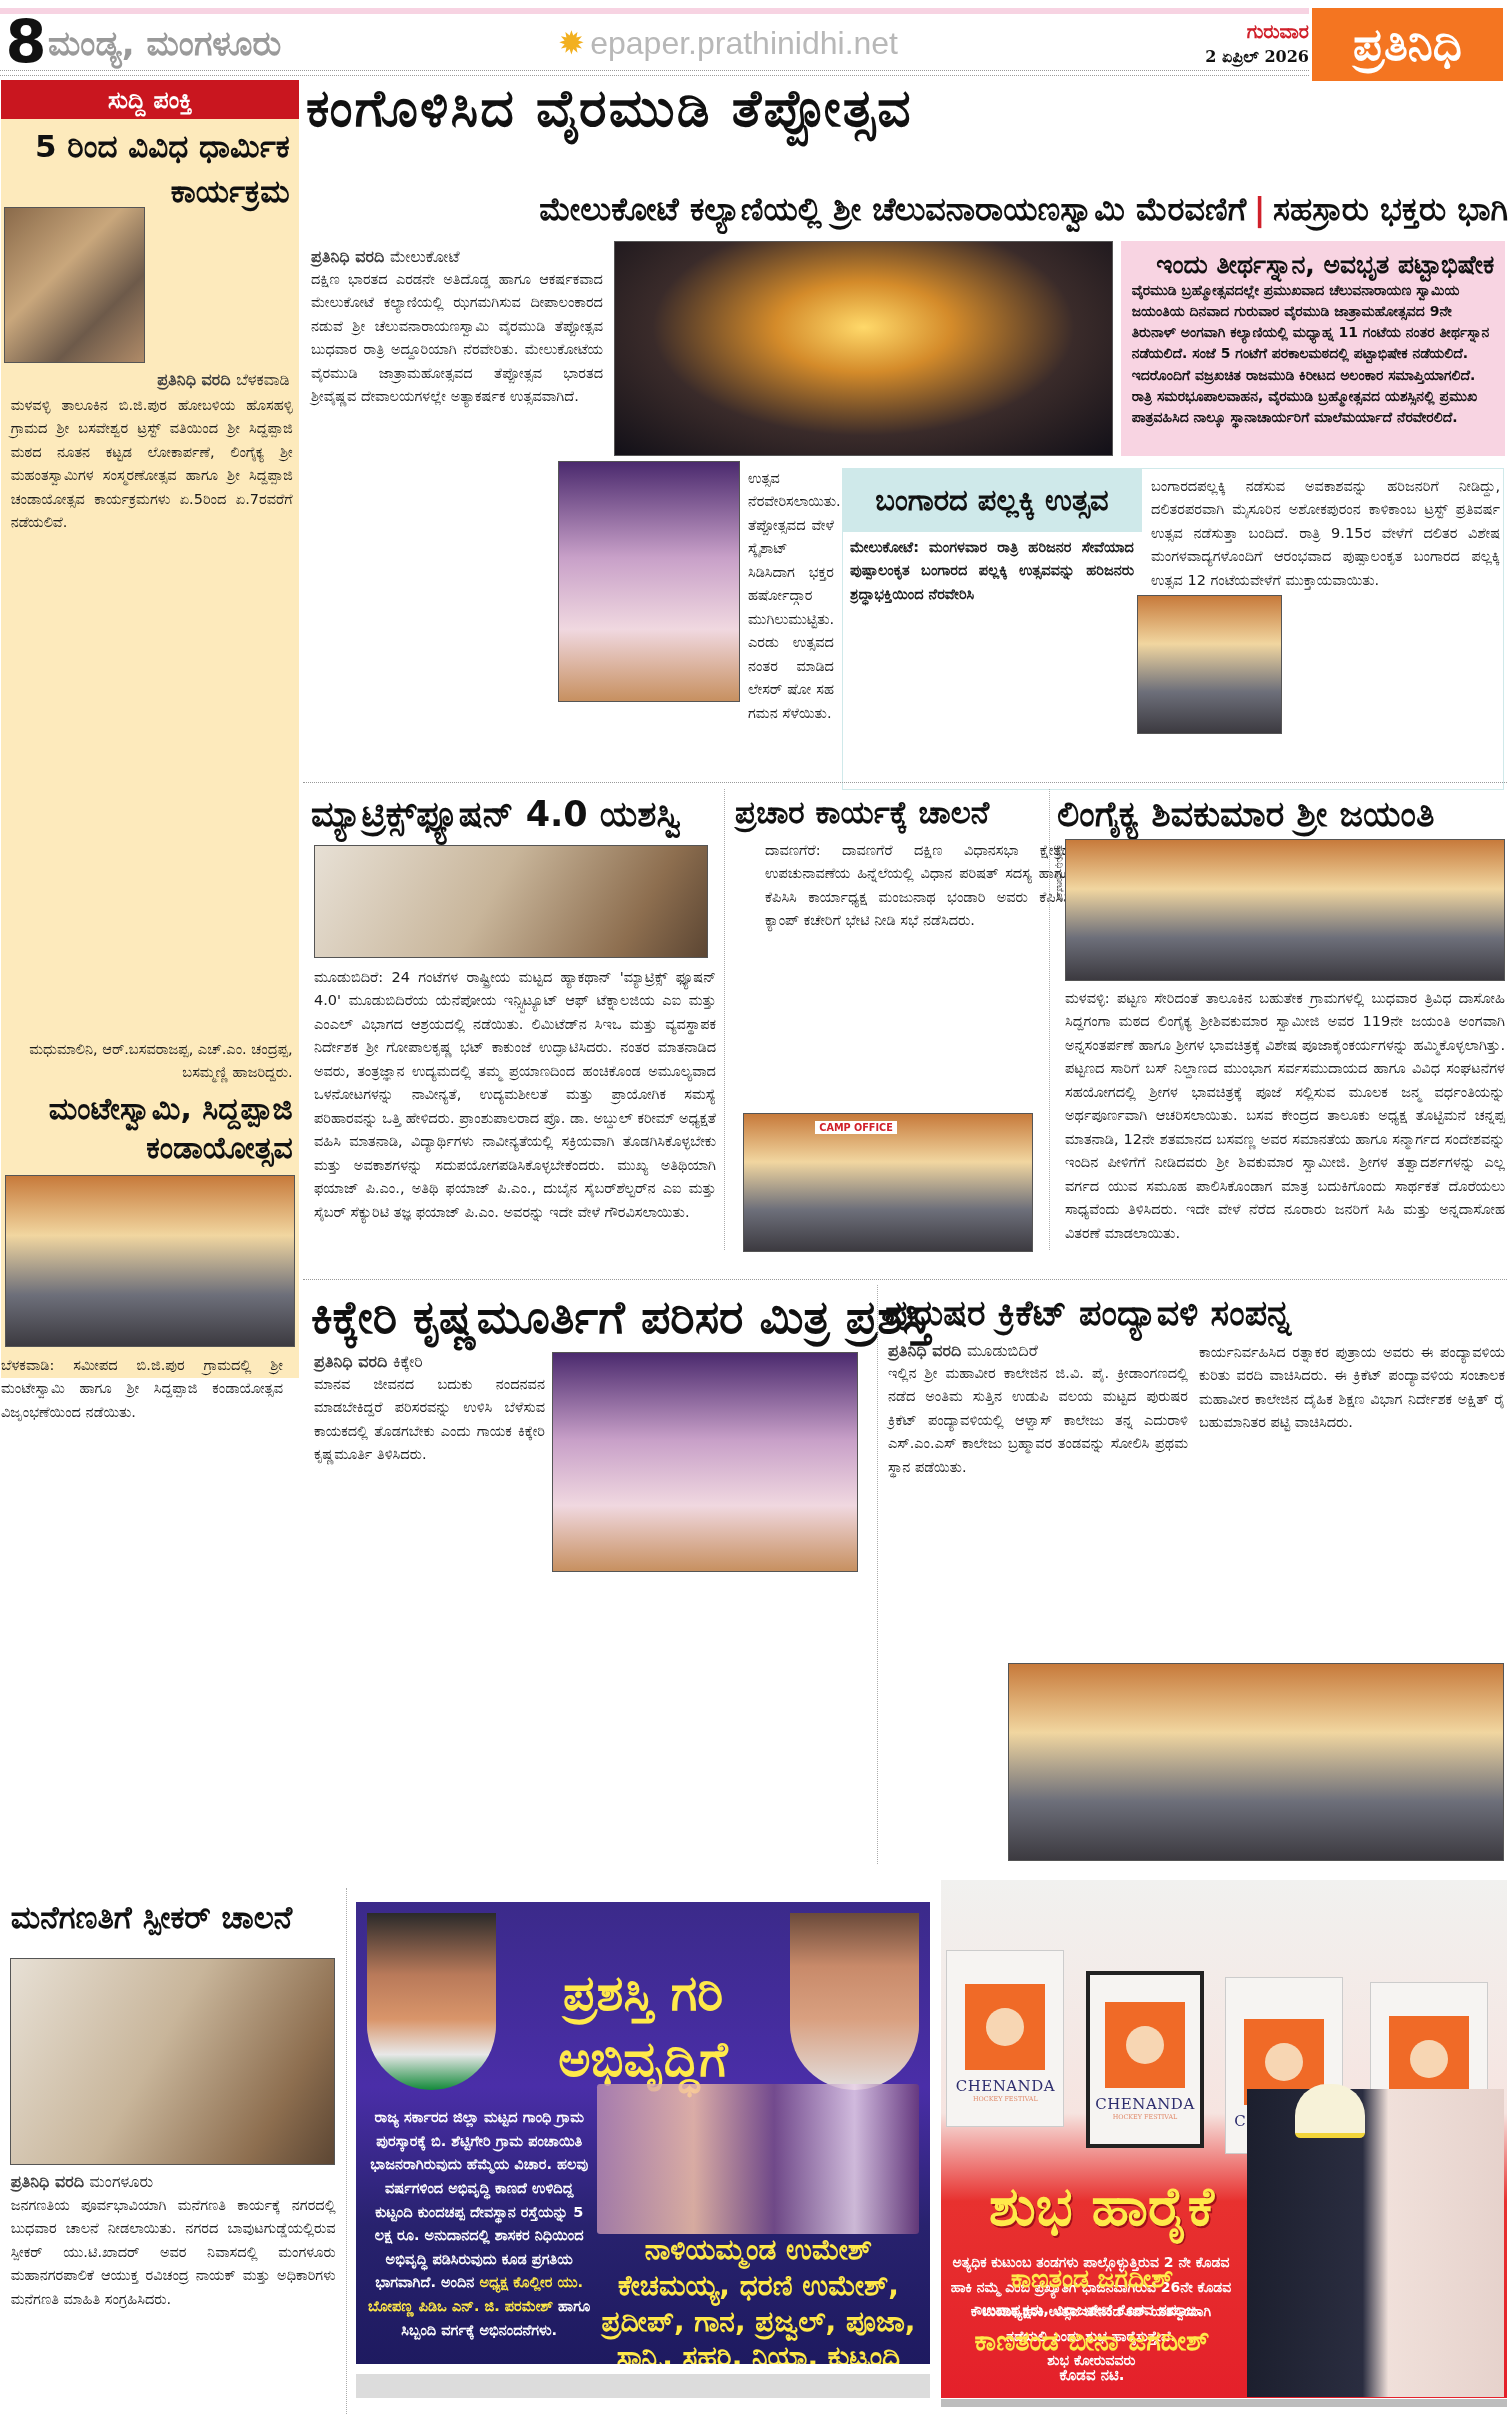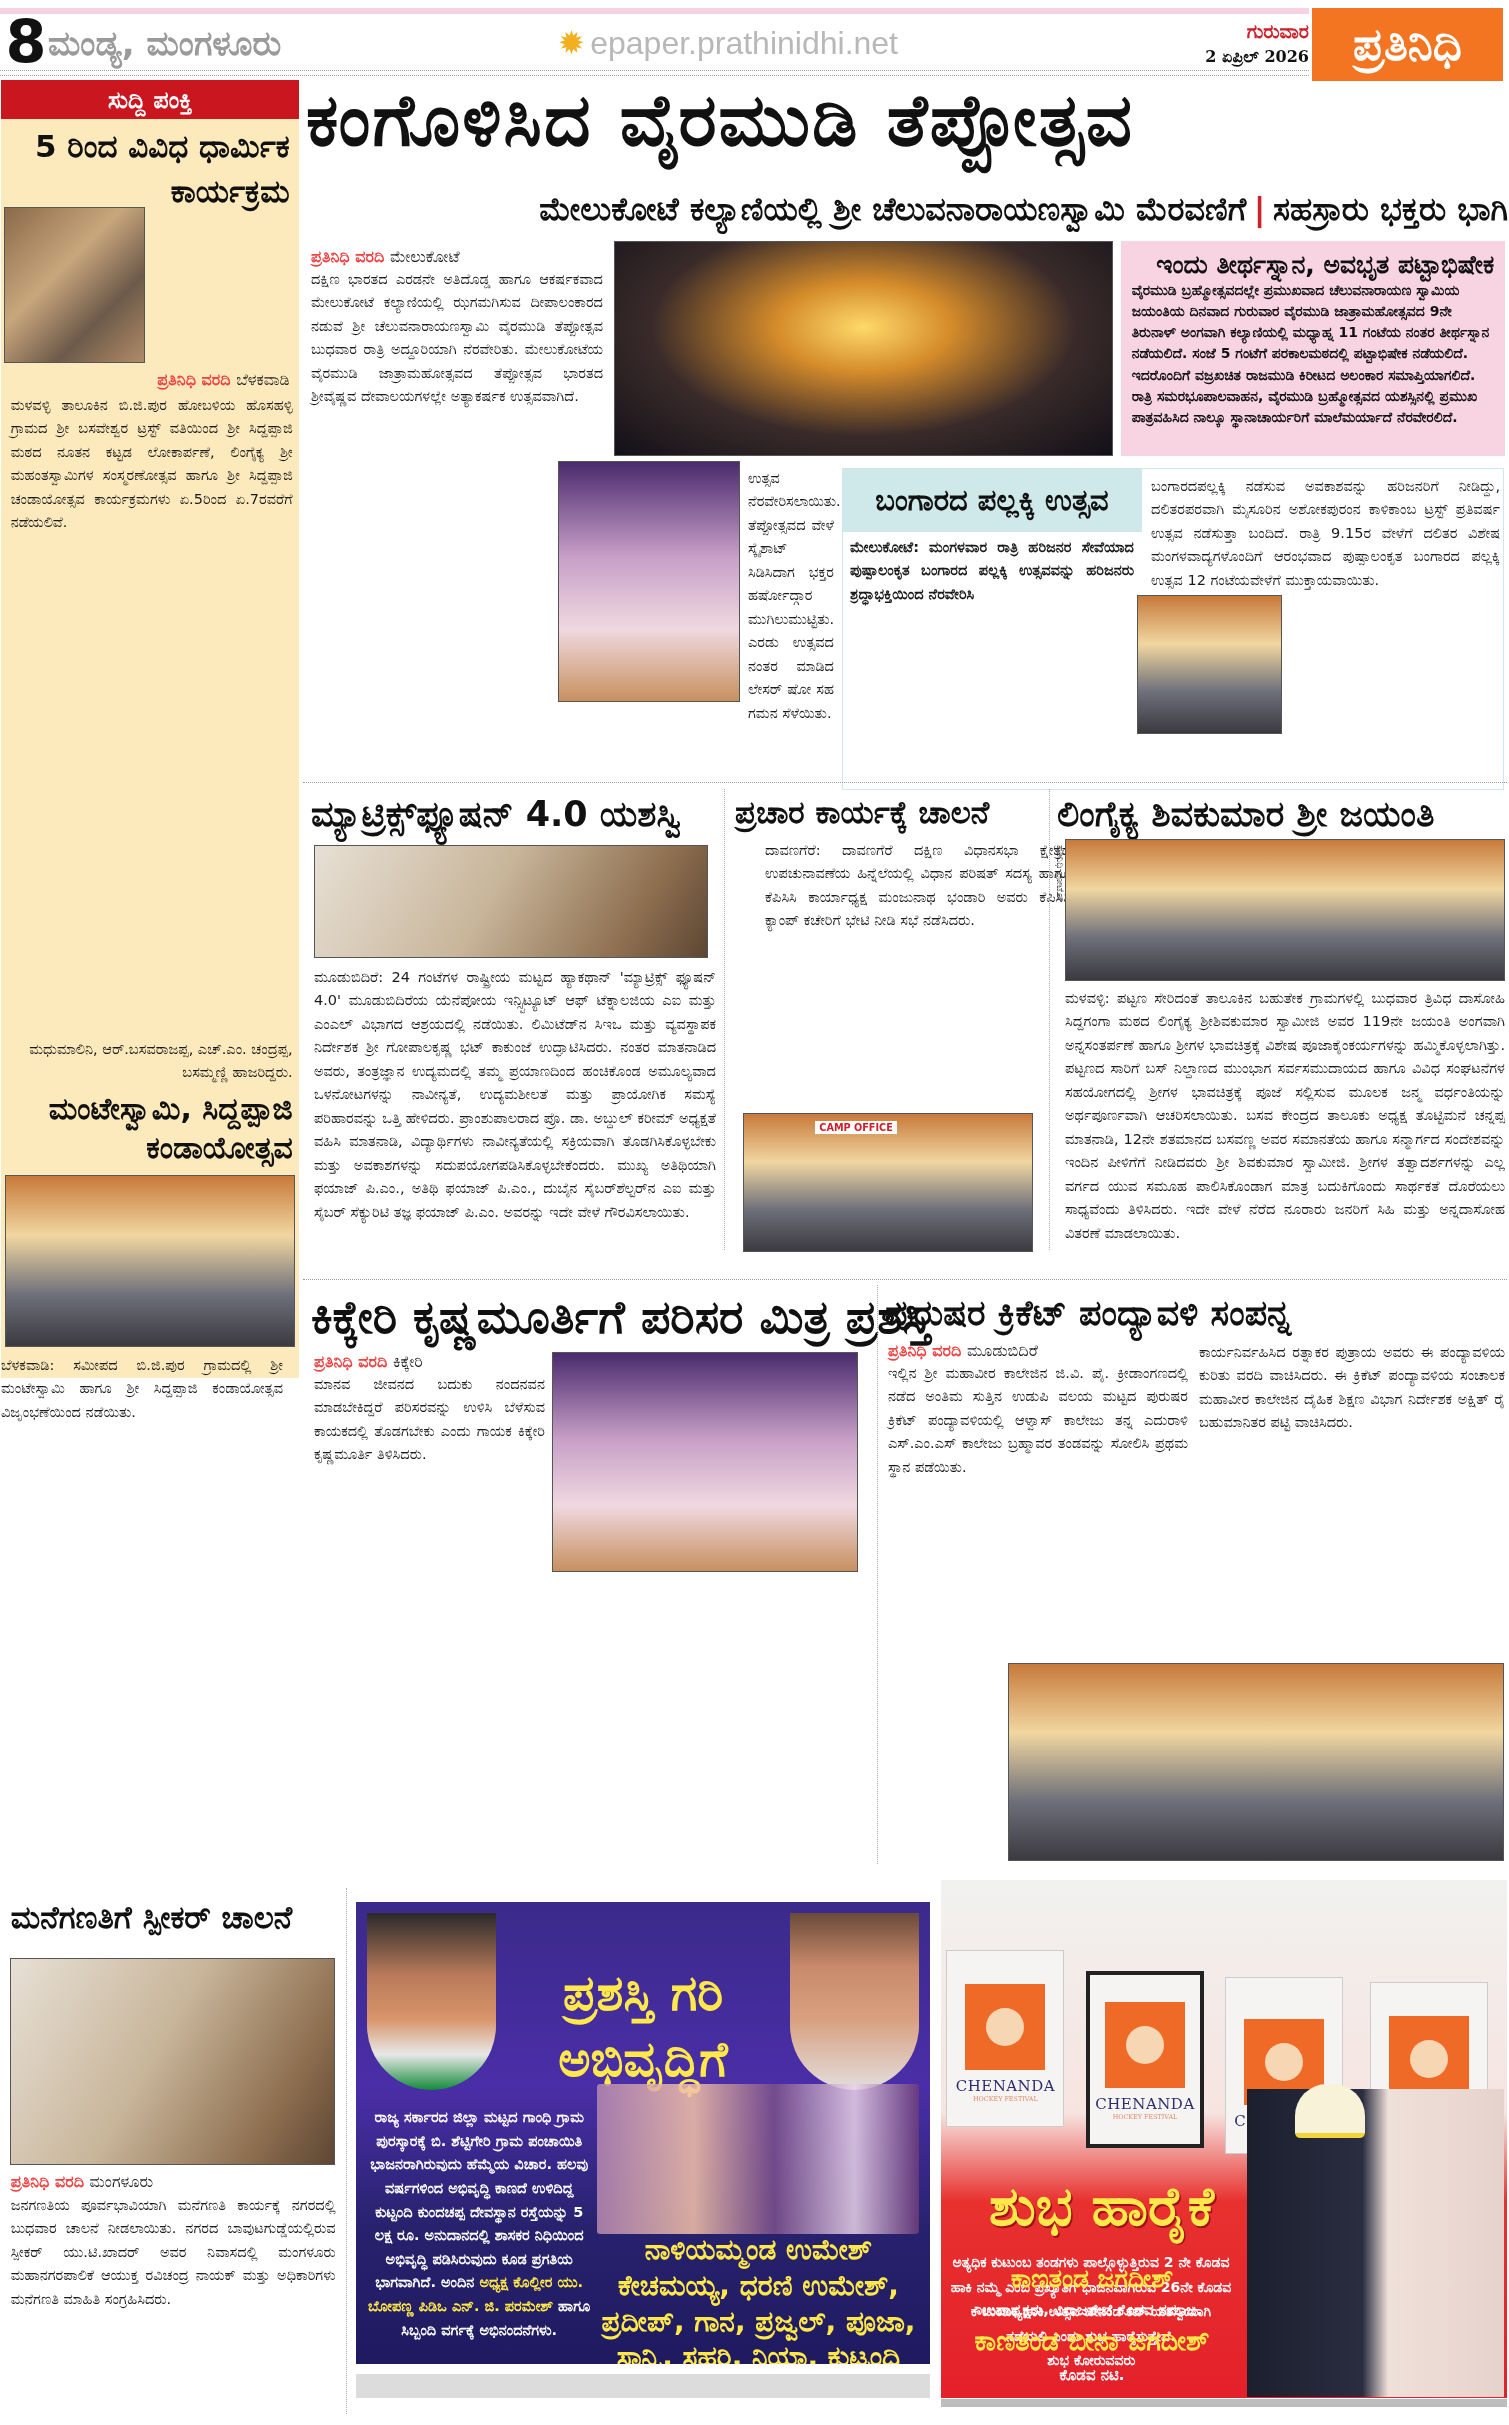--- a/index.html
+++ b/index.html
@@ -19,27 +19,27 @@
   
   .leftcol { left: 1.1px; top: 80px; width: 298px; height: 1298px; background: #fdeabc; }
   .tagbar { left: 1.1px; top: 80px; width: 298px; height: 39px; background: #c9161f; color: #fff; font-size: 23.6px; font-weight: bold; display: flex; align-items: center; justify-content: center; }
   .left-h1 { left: 10.7px; top: 124px; width: 279px; text-align: right; font-size: 31px; font-weight: bold; line-height: 1.45; }
   .photo { background: linear-gradient(135deg, #8a6a4a, #c9a77c 40%, #6d5a4a 70%, #b08b68); border: 1.1px solid #555; }
   .photo.night { background: radial-gradient(ellipse at 50% 40%, #ffd96a 0%, #d48b2a 25%, #3a2b2a 60%, #121018 100%); }
   .photo.stage { background: linear-gradient(180deg, #4b2a6e, #c8a0c8 40%, #f0d8e0 70%, #c79060); }
   .photo.crowd { background: linear-gradient(180deg, #c77a3b, #f1d6a0 35%, #6d6f7a 70%, #3c3a40); }
   .photo.office { background: linear-gradient(120deg, #e7e0d5, #c8b59a 45%, #8d6e4f 80%, #5c4633); }
   .byline { font-size: 16px; font-weight: bold; }
-  .byline .red { color: #ef4444; }
+  .byline .red { color: #404040; }
   .byline .loc { font-weight: normal; color: #222; }
   .body { font-size: 14.5px; line-height: 1.62; text-align: justify; color: #1a1a1a; }
   .colrule { border-left: 1.1px dotted #aaa; }
   .hrule { border-top: 1.6px dotted #999; }
 
-  .main-h { left: 306px; top: 79px; width: 1202px; font-size: 72px; font-weight: bold; line-height: 1.15; white-space: nowrap; letter-spacing: 2.1px; }
+  .main-h { left: 306px; top: 79px; width: 1202px; font-size: 52px; font-weight: bold; line-height: 1.15; white-space: nowrap; letter-spacing: 2.1px; }
   .sub-h { left: 306px; top: 190px; width: 1202px; font-size: 32px; font-weight: bold; white-space: nowrap; text-align: right; }
   .sub-h .sep { color: #d0202a; margin: 0 7.5px; }
 
   .pinkbox { left: 1121px; top: 241px; width: 384px; height: 215px; background: #f8d4e2; padding: 8.6px 10.7px; }
   .pinkbox h3 { font-size: 25px; line-height: 1.2; text-align: right; }
   .pinkbox p { font-size: 14px; line-height: 1.52; font-weight: bold; }
 
   .tealbox { left: 842px; top: 468px; width: 300px; height: 64px; background: #cfe9ea; font-size: 29px; font-weight: bold; display: flex; align-items: center; justify-content: center; }
   .tealframe { left: 842px; top: 468px; width: 662px; height: 322px; border: 1.6px solid #cfe9ea; }
 

